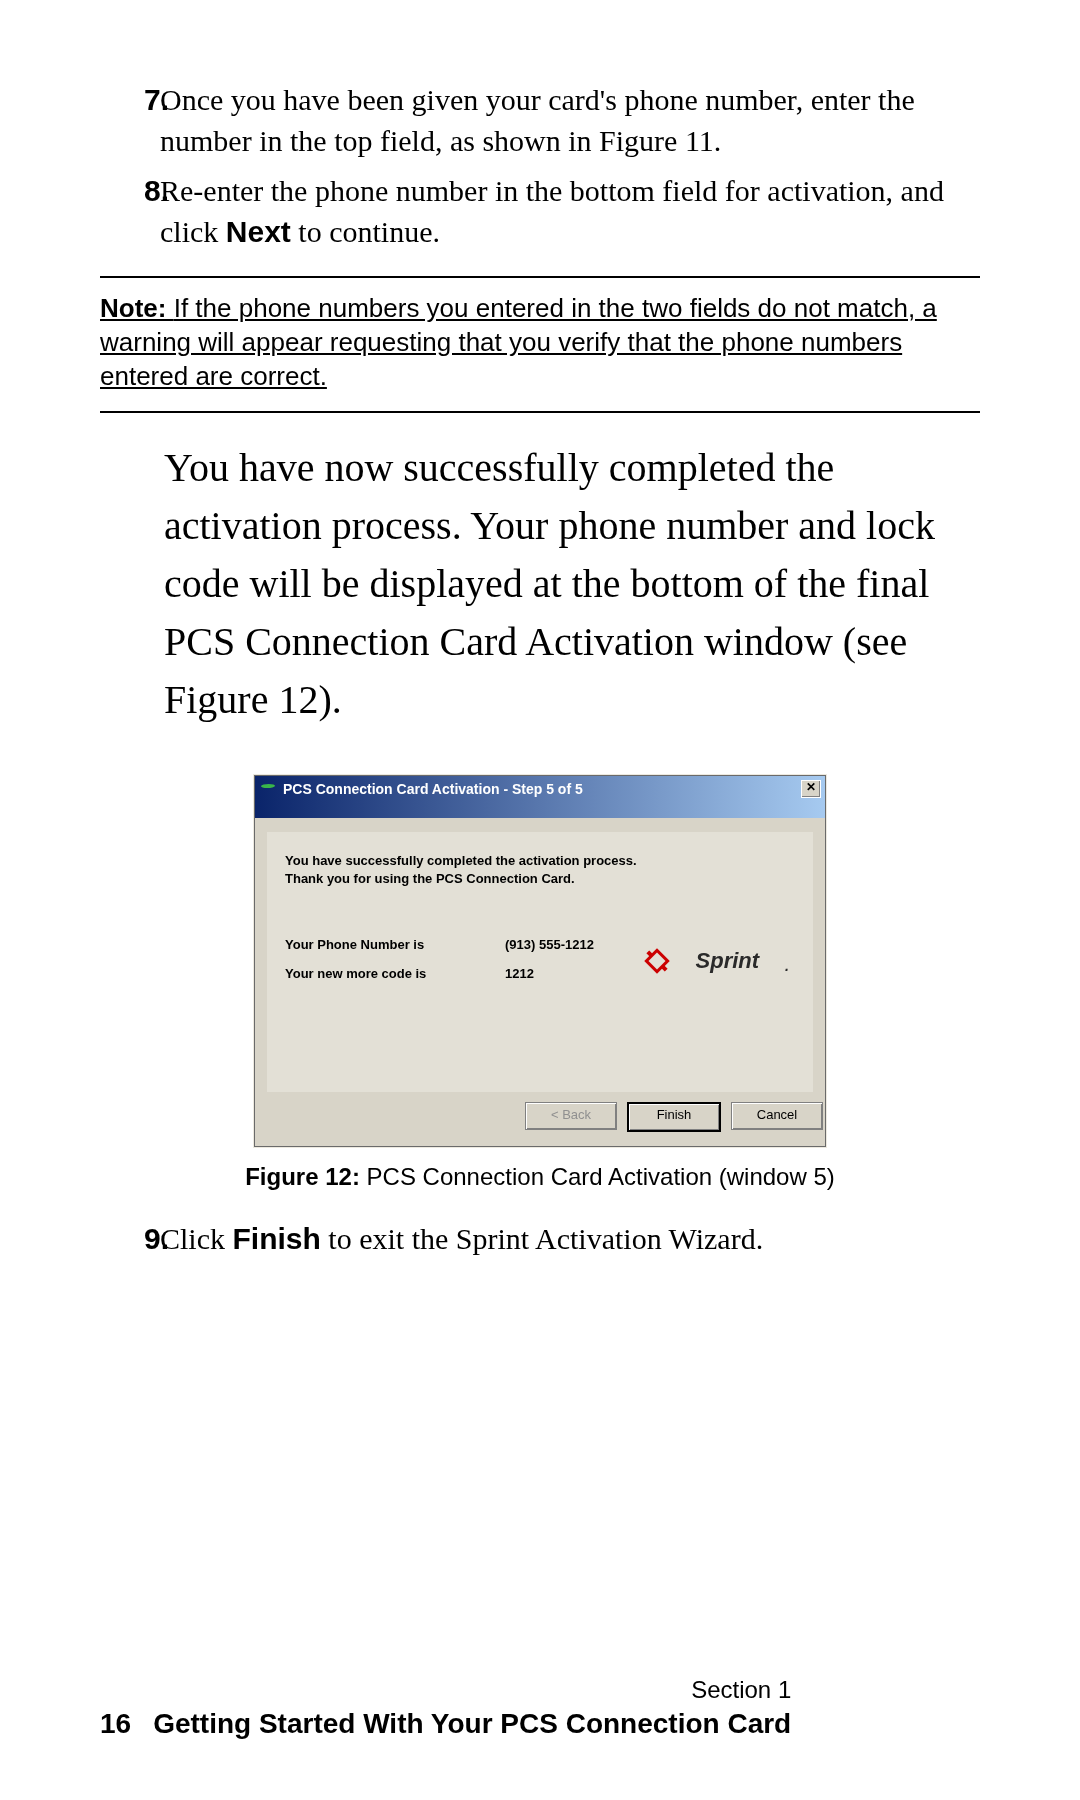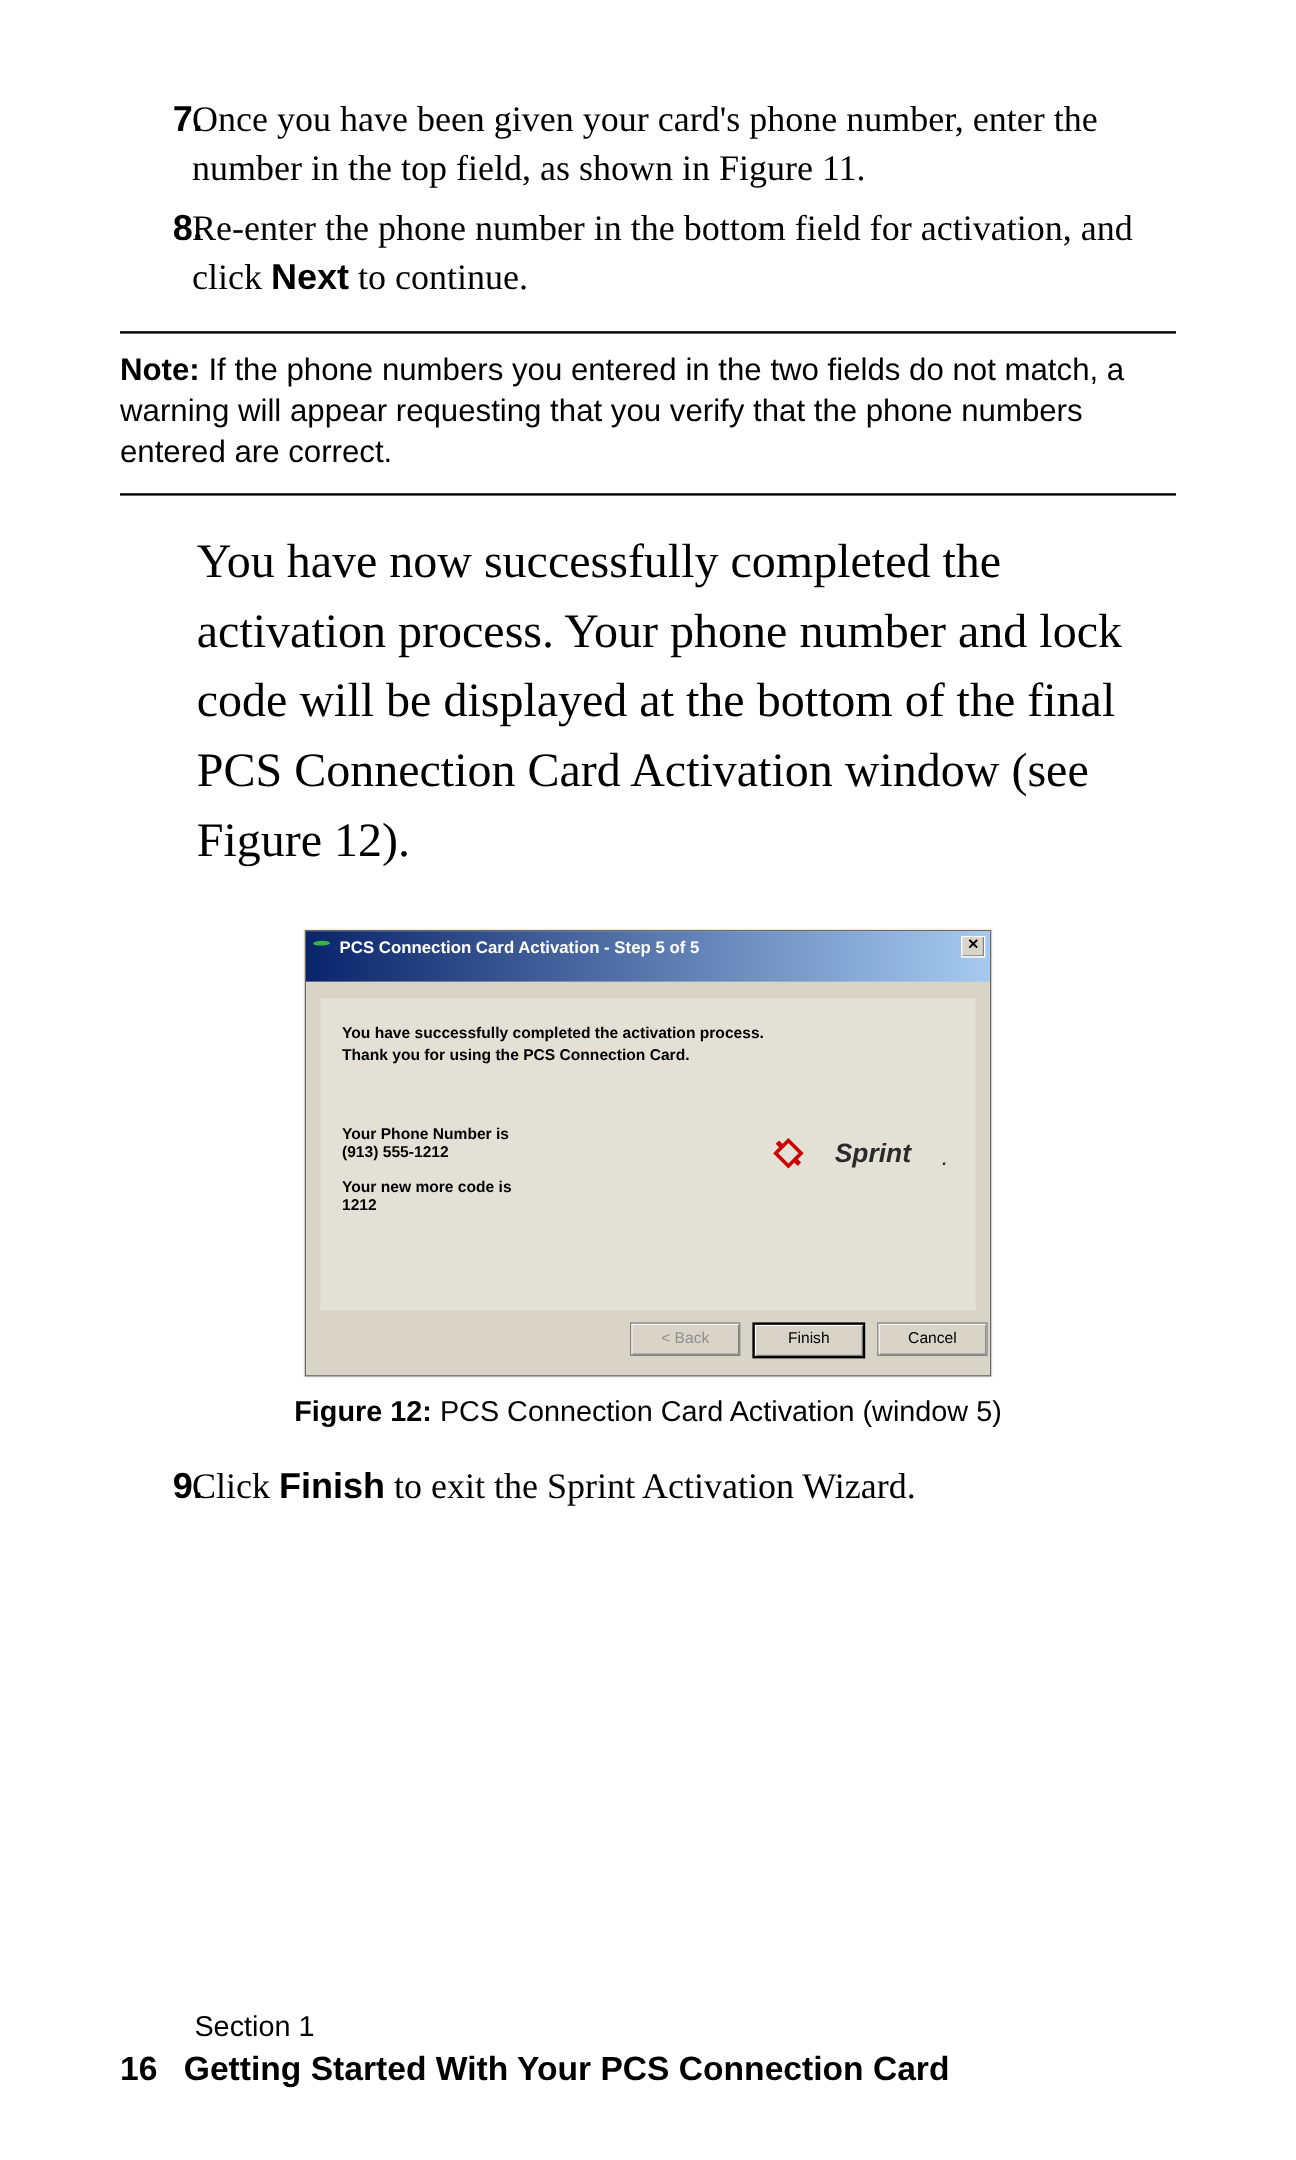--- a/index.html
+++ b/index.html
@@ -44,20 +44,21 @@
     font-weight: bold;
   }
   .note-box {
     border-top: 2px solid #000;
     border-bottom: 2px solid #000;
     padding: 14px 0 18px 0;
     margin: 18px 0 26px 0;
     font-family: Arial, Helvetica, sans-serif;
     font-size: 26px;
     line-height: 1.3;
+    text-decoration: underline;
   }
   .note-box .label {
     font-weight: bold;
   }
   .body-para {
     font-size: 40px;
     line-height: 1.45;
     margin: 0 0 46px 64px;
   }
   .body-para2 {
@@ -175,21 +176,20 @@
   .sprint-logo .dot {
     font-size: 14px;
     margin-left: 2px;
     align-self: flex-end;
   }
   .info-row {
     font-size: 13px;
     font-weight: bold;
     display: flex;
     margin-bottom: 14px;
-    flex-direction: column;
   }
   .info-row .lbl { width: 220px; }
   .dialog-buttons {
     display: flex;
     justify-content: flex-end;
     gap: 10px;
     padding: 0 2px 14px 0;
   }
   .dlg-btn {
     width: 90px;
@@ -212,20 +212,21 @@
     text-align: center;
     font-family: Arial, Helvetica, sans-serif;
     font-size: 24px;
     margin: 16px 0 28px 0;
   }
   .figure-caption .fc-label { font-weight: bold; }
   .footer {
     position: absolute;
     left: 100px;
     bottom: 60px;
+    text-align: right;
   }
   .footer .sec {
     font-family: Arial, Helvetica, sans-serif;
     font-size: 24px;
     margin-left: 62px;
     margin-bottom: 4px;
   }
   .footer .line2 {
     font-family: Arial, Helvetica, sans-serif;
     font-size: 28px;

